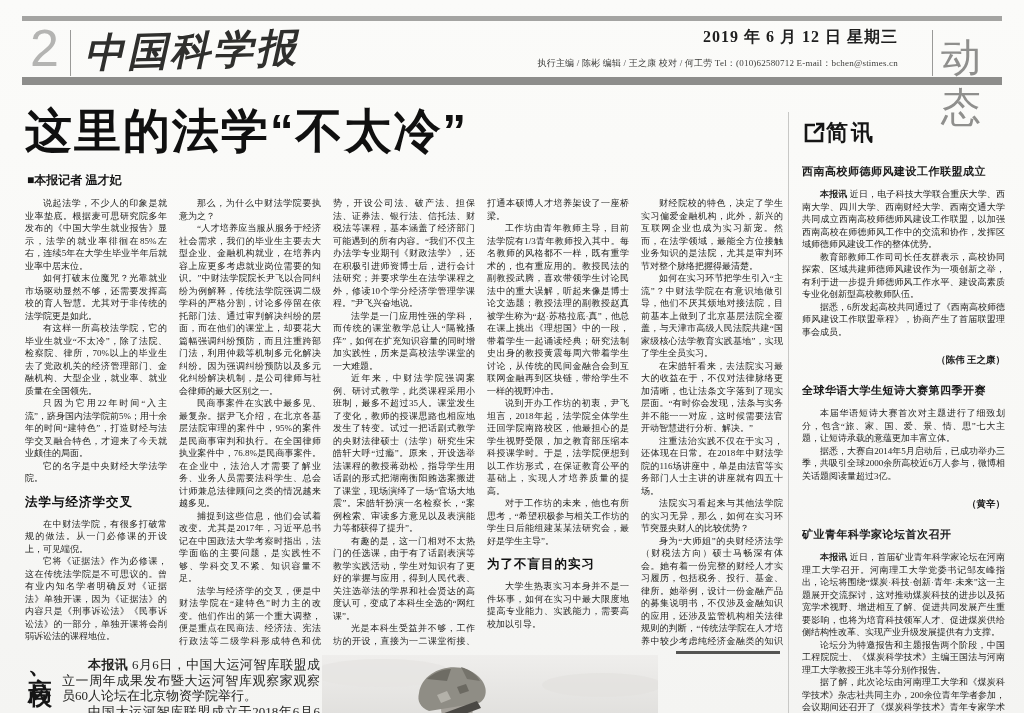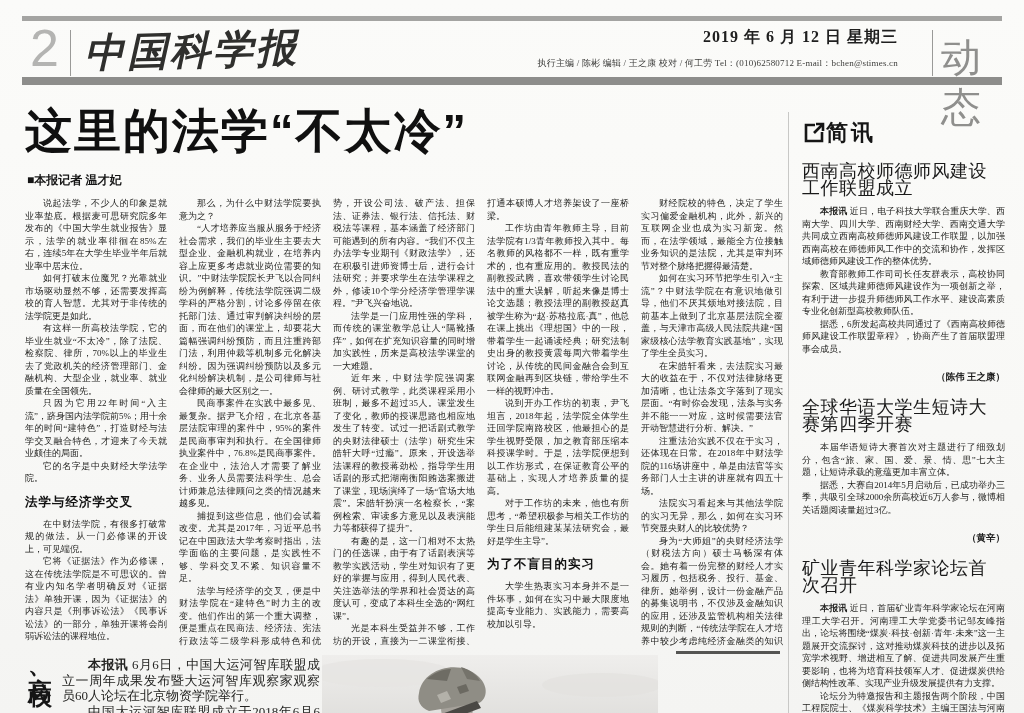--- a/index.html
+++ b/index.html
@@ -41,21 +41,21 @@
   }
   .bottom-text{left:62px;top:657px;width:258px;font-size:13px;line-height:15.5px;text-align:justify;color:#242422;}
   .bottom-text p{margin:0;text-indent:2em;}
   .news-photo{left:322px;top:655px;width:336px;height:58px;overflow:hidden;background:#dededc;}
   .photo-rule{left:676px;top:651px;width:104px;height:3px;background:#555553;}
   
   .side-div{left:788px;top:112px;width:1px;height:601px;background:#c8c8c6;}
   .briefs{left:802px;top:118px;width:203px;height:595px;overflow:hidden;}
   .briefs-header{display:flex;align-items:center;margin-bottom:4px;}
   .briefs-header .label{font-family:"Liberation Sans",sans-serif;font-size:22px;font-weight:bold;letter-spacing:3px;color:#161616;}
-  .brief-title{font-size:18px;line-height:17px;font-weight:normal;letter-spacing:0.5px;color:#1a1a1a;margin:15px 0 8px 0;font-family:"Liberation Serif",serif;}
+  .brief-title{font-size:11px;line-height:17px;font-weight:bold;letter-spacing:0.5px;color:#1a1a1a;margin:15px 0 8px 0;font-family:"Liberation Serif",serif;}
   .brief-item p{margin:0;font-size:9px;line-height:12.5px;text-align:justify;text-indent:2em;color:#242422;}
   .brief-sig{font-size:9.5px;font-weight:bold;text-align:right;margin-top:16px;color:#1a1a1a;}
   b.lead{font-weight:bold;}
 </style>
 </head>
 <body>
 
 <div class="abs rule-top"></div>
 <div class="abs page-num">2</div>
 <div class="abs mast-div"></div>

